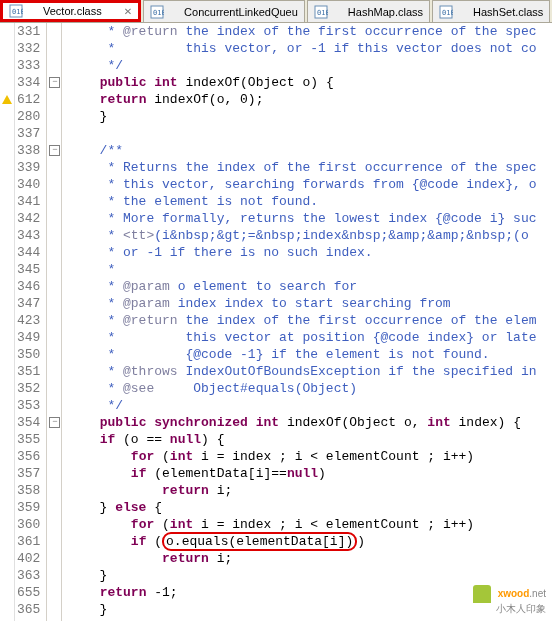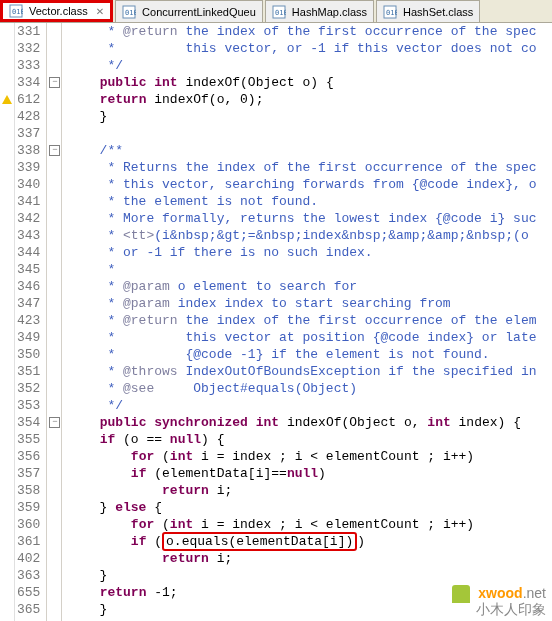--- a/index.html
+++ b/index.html
@@ -14,21 +14,21 @@
   }
   .tabbar {
     display: flex;
     background: #ece9d8;
     border-bottom: 1px solid #aca899;
     height: 22px;
   }
   .tab {
     display: flex;
     align-items: center;
-    gap: 6px;
+    gap: 20px;
     padding: 2px 6px;
     border: 1px solid #aca899;
     border-bottom: none;
     background: #efefef;
     margin-right: 2px;
     font-family: Tahoma, sans-serif;
     font-size: 11px;
     white-space: nowrap;
   }
   .tab.active { background: #fff; border: 3px solid #d00; border-bottom: 3px solid #d00; }
@@ -74,31 +74,31 @@
     padding-left: 6px;
     white-space: pre;
     line-height: 17px;
   }
   .gutter div, .marker-col div { line-height: 17px; height:17px; }
   .ln { height:17px; }
   .kw { color: #7f0055; font-weight: bold; }
   .cm { color: #3f5fbf; }
   .tag { color: #7f7f9f; text-align: right; }
   .txt { color: #000; }
-  .hl { border: 2px solid #d00; border-radius: 3px; padding: 0 2px; }
+  .hl { border: 2px solid #d00; border-radius: 9px; padding: 0 2px; }
   .warn {
     width:0;height:0;border-left:5px solid transparent;border-right:5px solid transparent;
     border-bottom:9px solid #f0c000; margin:4px auto 0;
   }
   .watermark {
     position: absolute;
     right: 6px;
     bottom: 6px;
     font-family: Tahoma, sans-serif;
-    font-size: 14px;
+    font-size: 10px;
     color: #888;
     text-align: right;
     line-height: 12px;
   }
   .watermark .android {
     display:inline-block;width:18px;height:18px;background:#a4c639;border-radius:3px 3px 0 0;
     position:relative;vertical-align:middle;margin-right:4px;
   }
 </style>
 </head>
@@ -183,21 +183,21 @@
       <div></div>
       <div></div>
       <div></div>
     </div>
   <div class="gutter" id="gutter">
       <div>331</div>
       <div>332</div>
       <div>333</div>
       <div>334</div>
       <div>612</div>
-      <div>428</div>
+      <div>280</div>
       <div>337</div>
       <div>338</div>
       <div>339</div>
       <div>340</div>
       <div>341</div>
       <div>342</div>
       <div>343</div>
       <div>344</div>
       <div>345</div>
       <div>346</div>

